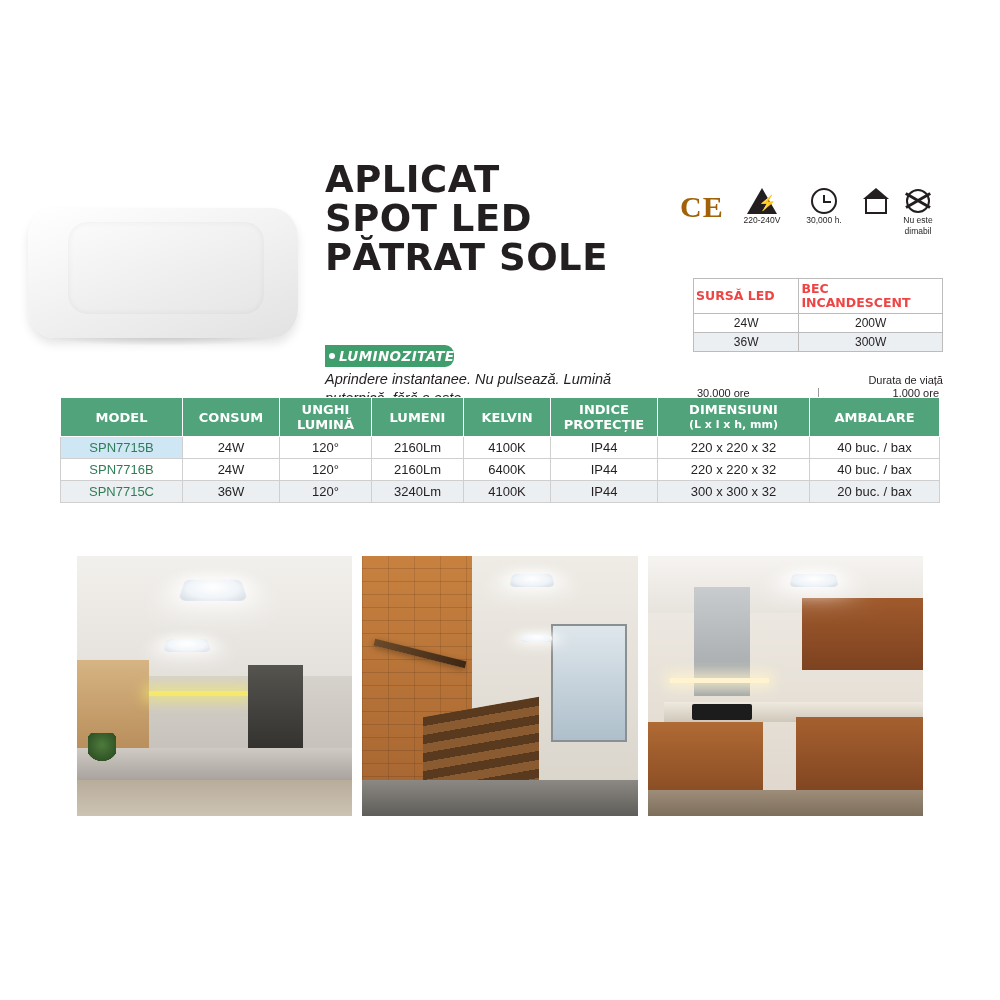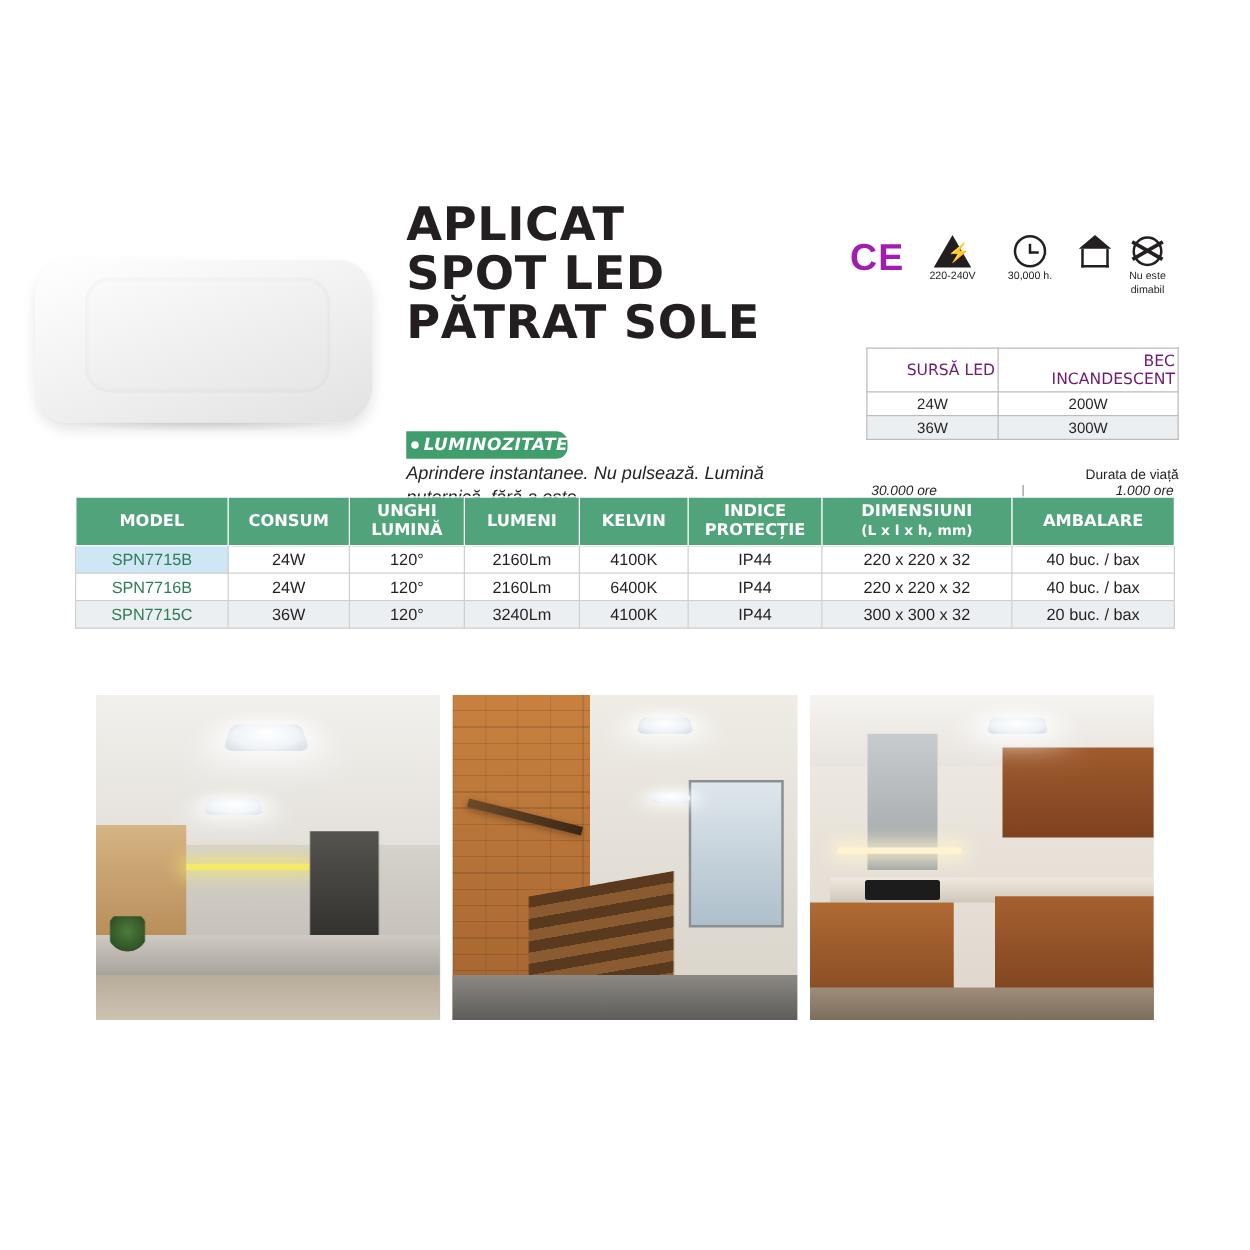--- a/index.html
+++ b/index.html
@@ -71,25 +71,25 @@
   
   .icons {
     position: absolute;
     left: 672px;
     top: 186px;
     width: 270px;
     height: 60px;
   }
   .ce-mark {
     position: absolute; left: 8px; top: 4px;
-    font-family: Liberation Sans, sans-serif;
+    font-family: Liberation Serif, serif;
     font-weight: bold;
     font-size: 30px;
     letter-spacing: 1px;
-    color: #a21caf;
+    color: #a16207;
   }
   .icon-block { position: absolute; text-align: center; }
   .icon-cap {
     font-size: 8.5px;
     color: #231f20;
     margin-top: 1px;
     white-space: nowrap;
     text-align: center;
   }
   .tri {
@@ -199,28 +199,28 @@
   .cmp {
     position: absolute;
     left: 693px;
     top: 278px;
     width: 250px;
     border-collapse: collapse;
     font-size: 12.5px;
   }
   .cmp th {
     background: #ffffff;
-    color: #701a75;
+    color: #ef4444;
     font-family: "DejaVu Sans", sans-serif;
-    font-weight: normal;
+    font-weight: bold;
     font-size: 12.5px;
     line-height: 14px;
     border: 1px solid #bcbcbc;
     padding: 3px 2px;
-    text-align: right;
+    text-align: left;
   }
   .cmp td {
     border: 1px solid #bcbcbc;
     padding: 2px;
     text-align: center;
     font-size: 12px;
   }
   .cmp tr.alt td { background: #eceff1; }
 
   .life {
@@ -230,21 +230,20 @@
     width: 250px;
     text-align: right;
     font-size: 11px;
     color: #231f20;
   }
   .life .lbl { margin-bottom: 1px; }
   .life .vals {
     display: flex;
     justify-content: space-between;
     padding: 0 4px;
-    font-style: italic;
   }
   .life .divider {
     position: absolute;
     left: 125px; top: 14px;
     width: 1px; height: 18px;
     background: #9a9a9a;
   }
 
   
   .spec {

